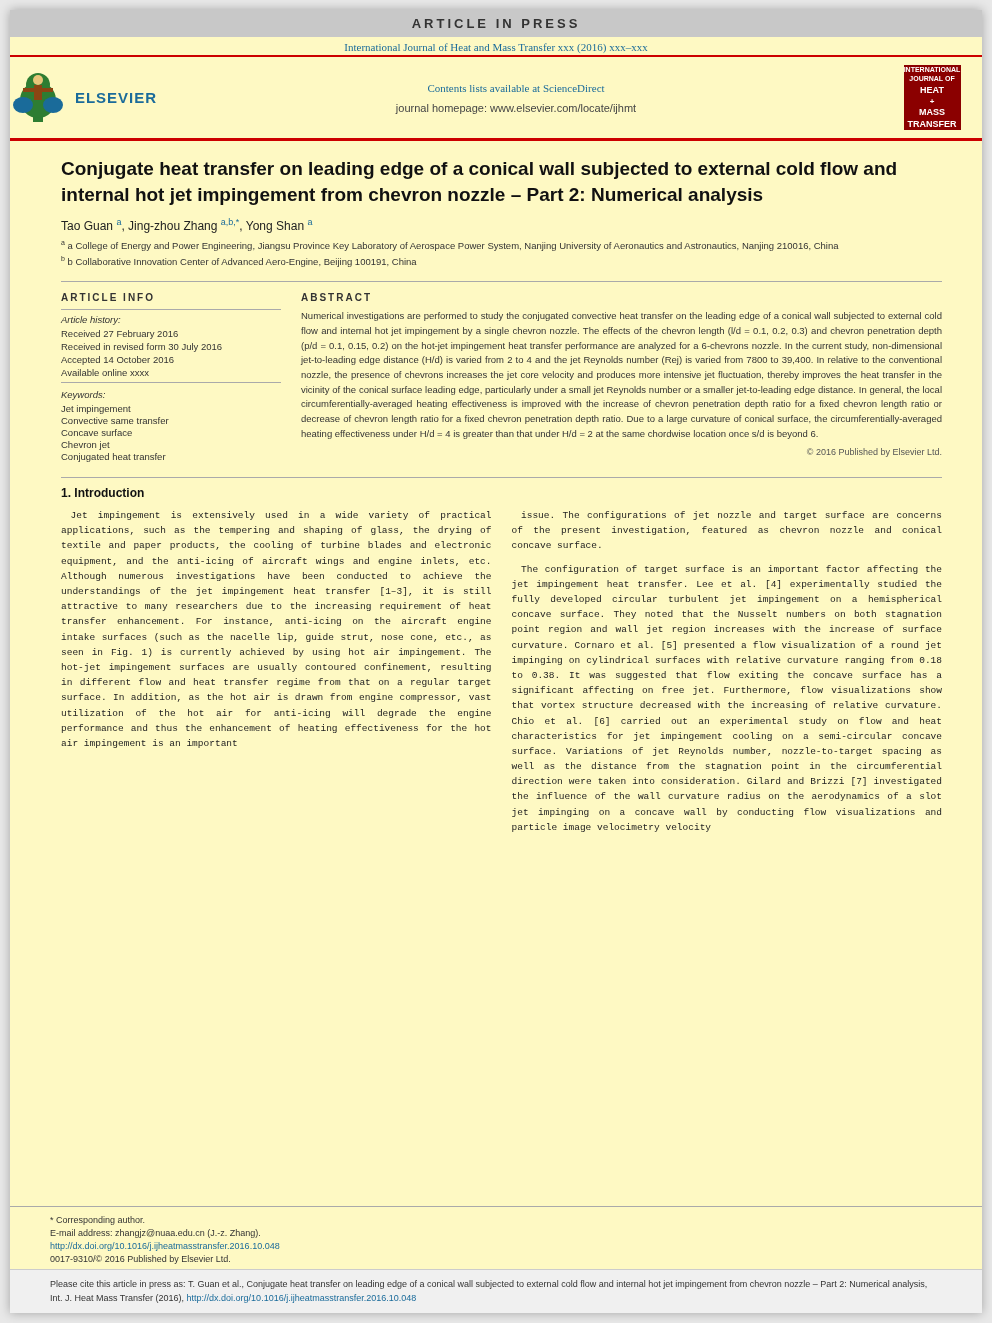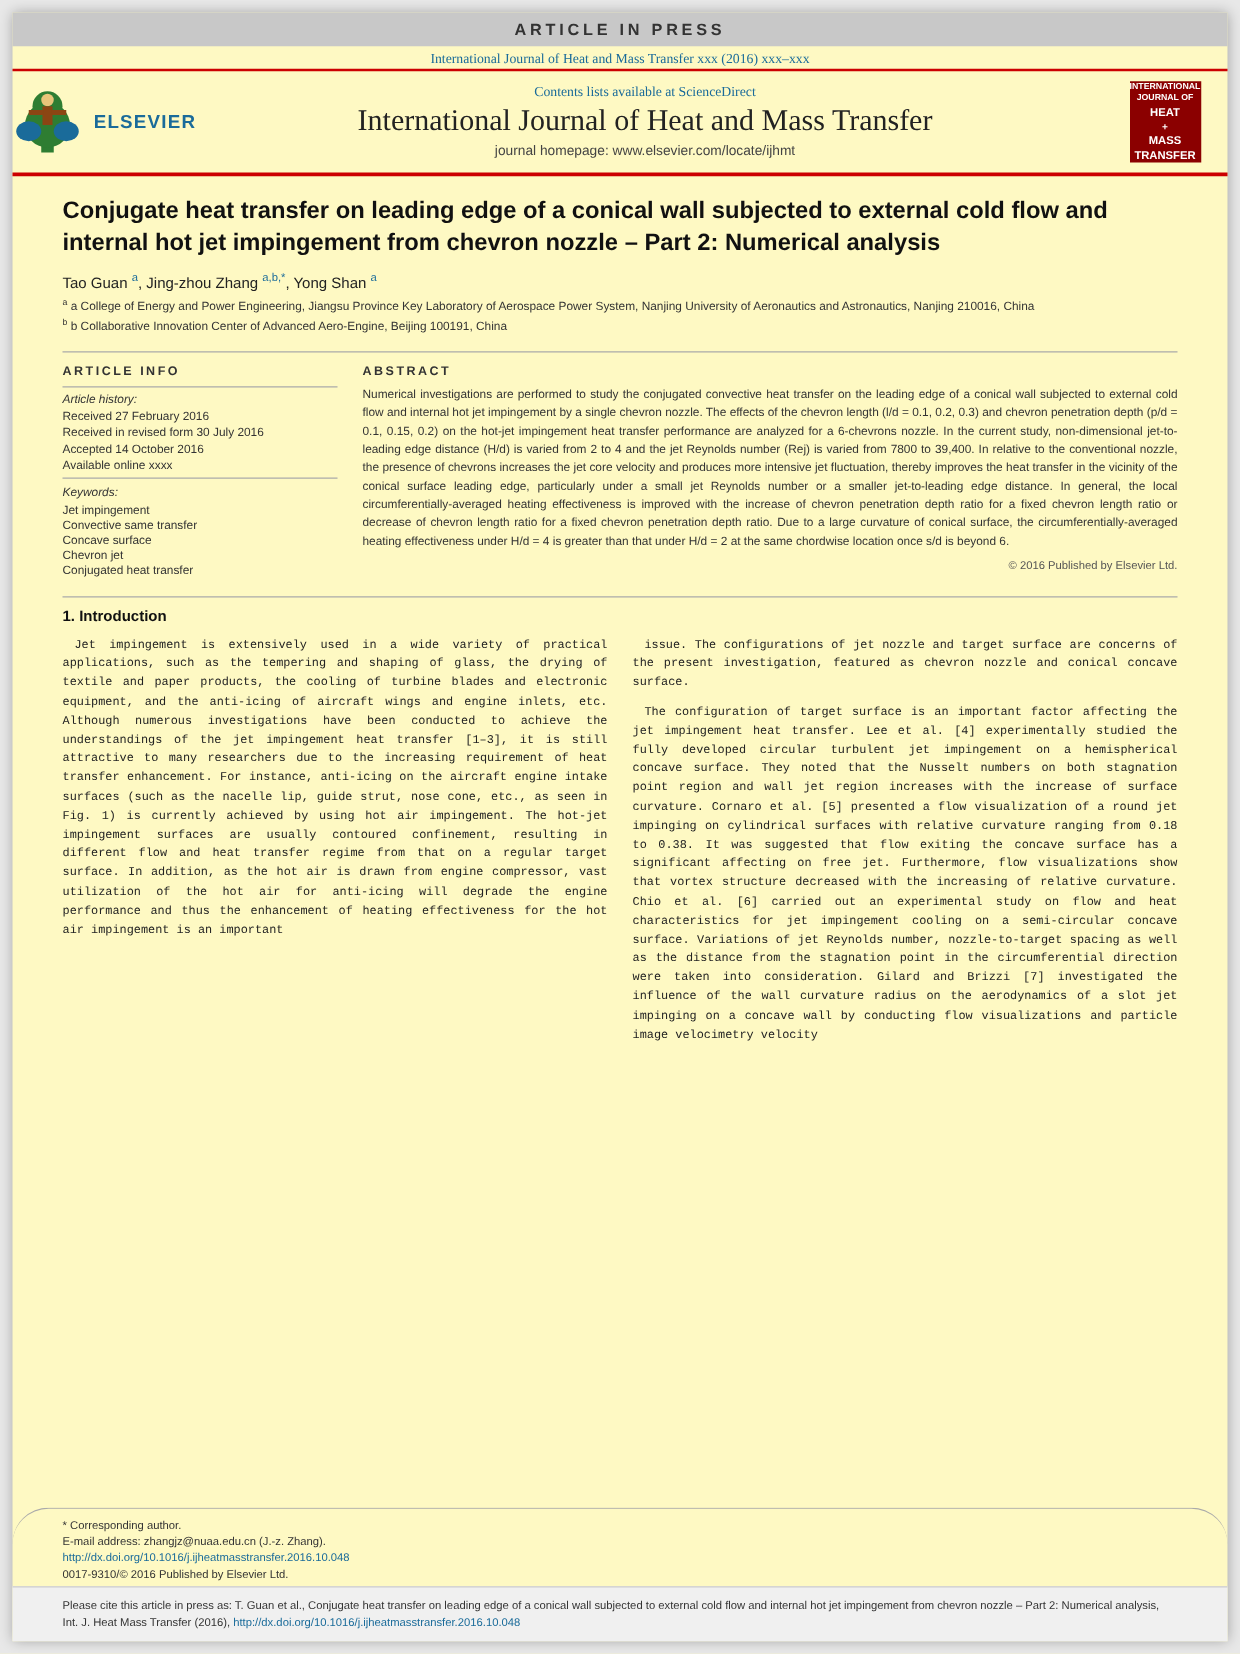--- a/index.html
+++ b/index.html
@@ -118,20 +118,21 @@
       font-size: 7px;
       font-family: Arial, sans-serif;
       text-align: center;
       line-height: 1.3;
       font-weight: bold;
     }
     
     .main-content {
       padding: 15px 40px 10px;
       flex: 1;
+      margin-left: 11px;
     }
     .article-title {
       font-size: 19px;
       font-weight: bold;
       color: #111;
       line-height: 1.35;
       margin-bottom: 10px;
       font-family: Arial, sans-serif;
     }
     .authors-line {
@@ -248,21 +249,20 @@
       margin-bottom: 8px;
       text-indent: 1em;
     }
     
     .footnote-section {
       padding: 8px 40px 2px;
       border-top: 1px solid #aaa;
       font-size: 9px;
       color: #333;
       font-family: Arial, sans-serif;
-      border-radius: 29px;
     }
     .footnote-section p { margin-bottom: 3px; }
     .footnote-link { color: #1a6b9a; }
     
     .citation-bar {
       background: #f0f0f0;
       border-top: 1px solid #ccc;
       padding: 8px 40px;
       font-size: 9px;
       color: #333;
@@ -303,21 +303,20 @@
         </svg>
         <span class="elsevier-text">ELSEVIER</span>
       </div>
     </div>
 
     <div class="journal-center">
       <div class="contents-line">
         <span>Contents lists available at</span>
         <span style="color:#1a6b9a; cursor:pointer;">ScienceDirect</span>
       </div>
-      <div class="journal-title-main">International Journal of Heat and Mass Transfer</div>
       <div class="journal-homepage">journal homepage: www.elsevier.com/locate/ijhmt</div>
     </div>
 
     <div class="journal-logo-right">
       <div class="hmt-logo-box">
         <span>INTERNATIONAL</span>
         <span>JOURNAL OF</span>
         <span style="font-size:9px; font-weight:bold; margin-top:2px;">HEAT</span>
         <span style="font-size:8px;">+</span>
         <span style="font-size:9px; font-weight:bold;">MASS</span>

